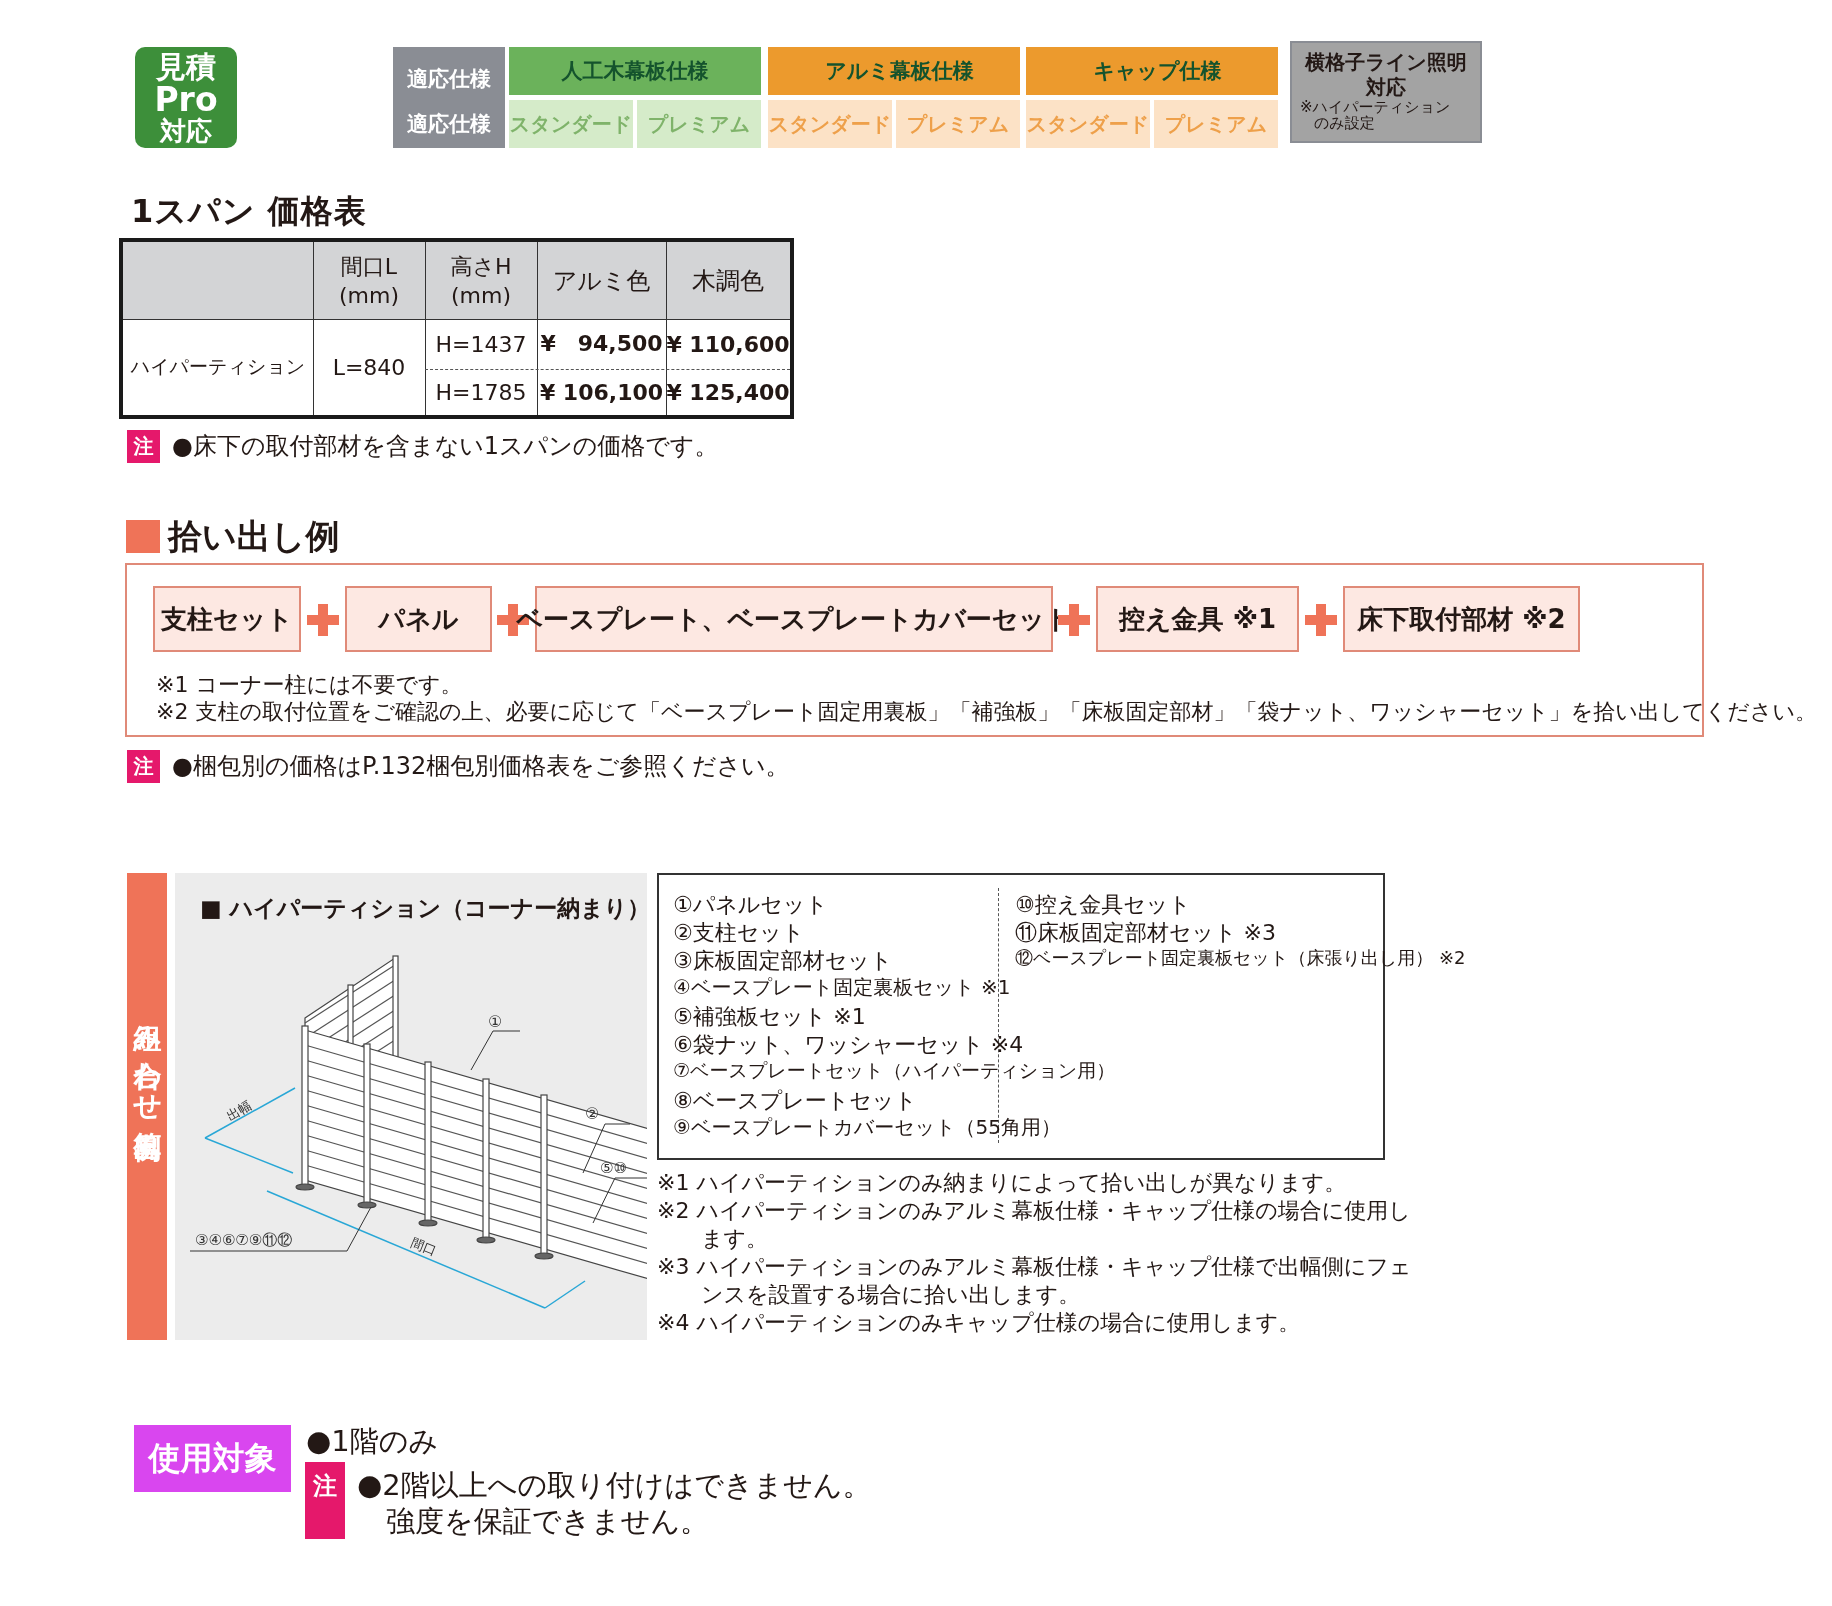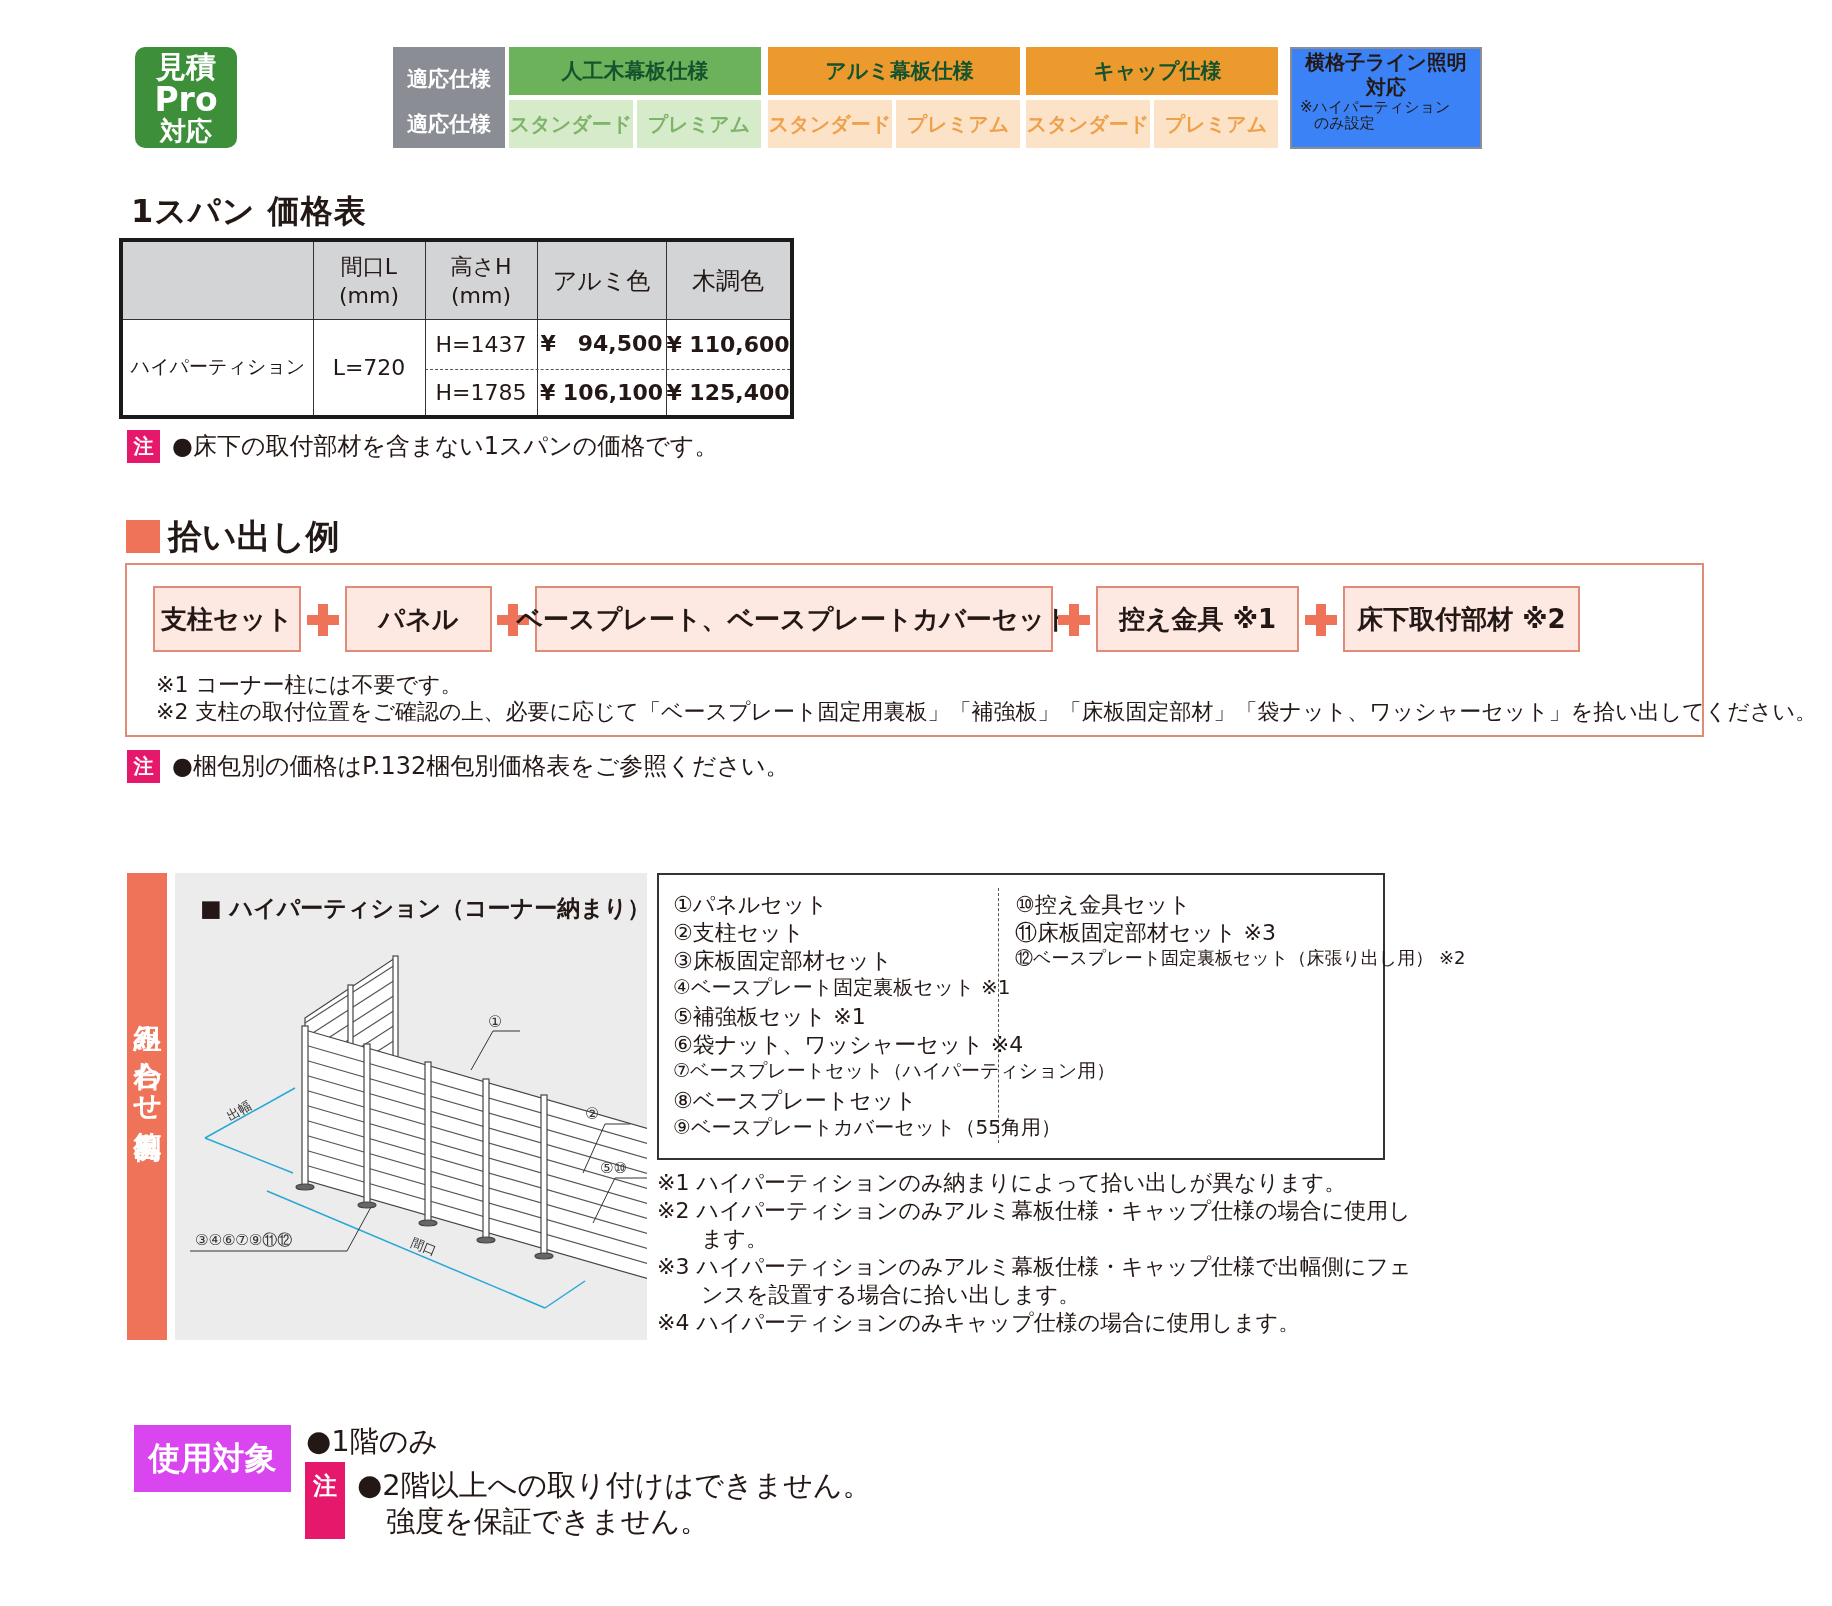--- a/index.html
+++ b/index.html
@@ -18,22 +18,22 @@
   
   .spec{left:393px;top:47px;}
   .spec .cell{position:absolute;display:flex;align-items:center;justify-content:center;font-weight:bold;white-space:nowrap;}
   .spec .lab{background:#8a8d94;color:#fff;font-size:21px;}
   .spec .grp{color:#14532d;font-size:21px;}
   .spec .sub{font-size:20px;}
   .g-green{background:#6bb25b;}
   .g-orange{background:#ec9a2d;padding-left:11px;}
   .s-green{background:#d5ebc9;color:#7fb36a;}
   .s-orange{background:#fce2c6;color:#eea04a;}
-  .light-box{left:1290px;top:47px;width:192px;height:102px;background:#3b82f6;border:2px solid #8a8d94;
-    display:flex;flex-direction:column;align-items:center;justify-content:flex-start;}
+  .light-box{left:1290px;top:41px;width:192px;height:102px;background:#a3a3a3;border:2px solid #8a8d94;
+    display:flex;flex-direction:column;align-items:center;justify-content:flex-start;padding-top:6px;}
   .light-box .l1{font-size:20px;font-weight:bold;line-height:26px;}
   .light-box .l2{font-size:20px;font-weight:bold;line-height:24px;}
   .light-box .l3{font-size:15px;line-height:16px;align-self:flex-start;padding-left:8px;}
   .light-box .l4{font-size:15px;line-height:16px;align-self:flex-start;padding-left:22px;}
 
   
   .h-price{left:131px;top:190px;font-size:32px;font-weight:bold;letter-spacing:1px;}
 
   
   .ptable{left:119px;top:238px;width:675px;height:181px;border:4px solid #1a1a1a;}
@@ -111,21 +111,21 @@
 <div class="abs ptable">
   <div class="c hd" style="left:0;top:0;width:667px;height:77px;"></div>
   <div class="c" style="left:190px;top:8px;width:112px;height:34px;">間口L</div>
   <div class="c" style="left:190px;top:38px;width:112px;height:30px;">(mm)</div>
   <div class="c" style="left:302px;top:8px;width:112px;height:34px;">高さH</div>
   <div class="c" style="left:302px;top:38px;width:112px;height:30px;">(mm)</div>
   <div class="c" style="left:414px;top:0;width:129px;height:77px;font-size:24px;">アルミ色</div>
   <div class="c" style="left:543px;top:0;width:124px;height:77px;font-size:24px;">木調色</div>
 
   <div class="c" style="left:0;top:77px;width:190px;height:96px;font-size:19px;">ハイパーティション</div>
-  <div class="c" style="left:190px;top:77px;width:112px;height:96px;">L=720</div>
+  <div class="c" style="left:190px;top:77px;width:112px;height:96px;">L=840</div>
   <div class="c" style="left:302px;top:77px;width:112px;height:50px;">H=1437</div>
   <div class="c" style="left:414px;top:77px;width:129px;height:50px;font-weight:bold;white-space:pre;">¥　94,500</div>
   <div class="c" style="left:543px;top:77px;width:124px;height:50px;font-weight:bold;">¥ 110,600</div>
   <div class="c" style="left:302px;top:127px;width:112px;height:46px;">H=1785</div>
   <div class="c" style="left:414px;top:127px;width:129px;height:46px;font-weight:bold;">¥ 106,100</div>
   <div class="c" style="left:543px;top:127px;width:124px;height:46px;font-weight:bold;">¥ 125,400</div>
 
   <div class="hline" style="left:0;top:77px;width:667px;"></div>
   <div class="vline" style="left:190px;top:0;height:173px;"></div>
   <div class="vline" style="left:302px;top:0;height:173px;"></div>

